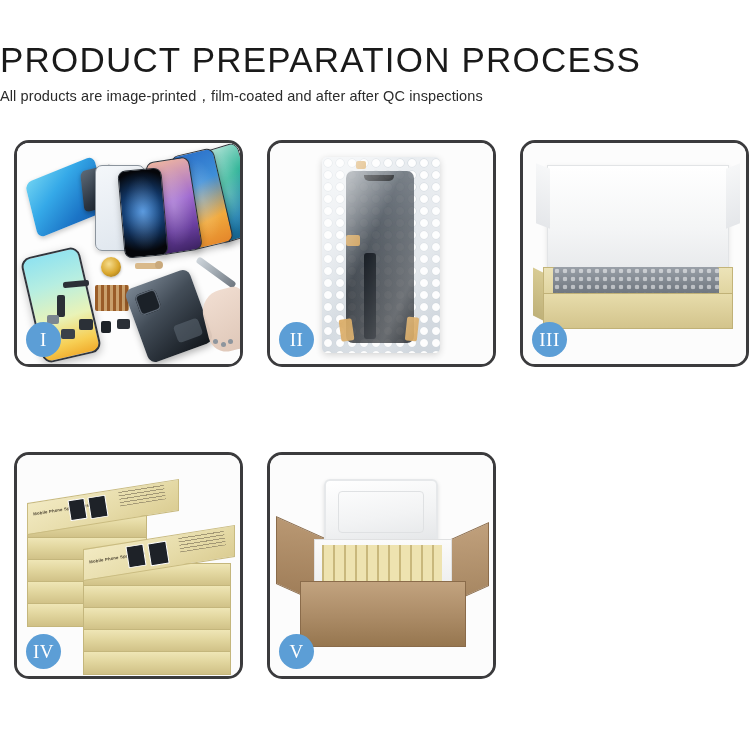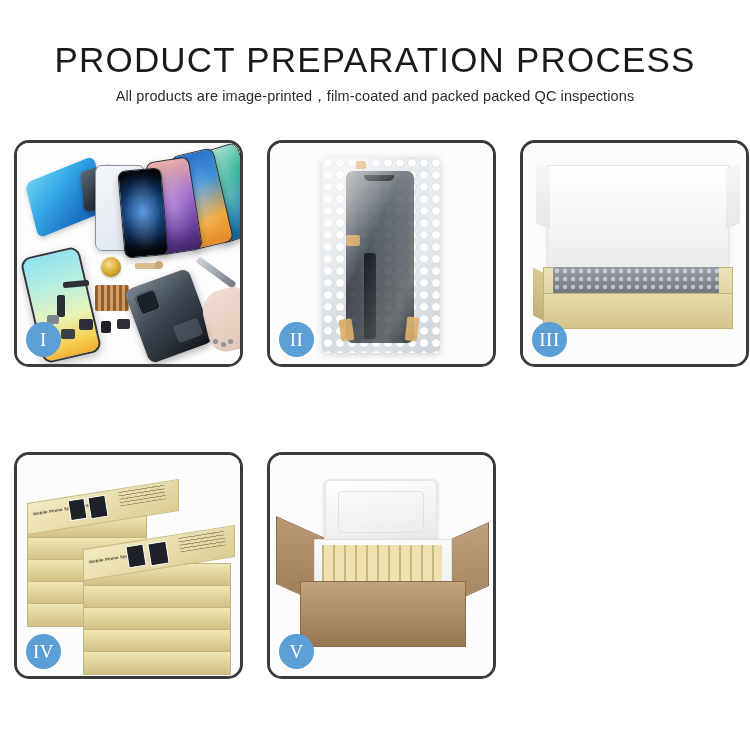--- a/index.html
+++ b/index.html
@@ -20,21 +20,20 @@
     position: relative;
     background: #ffffff;
   }
 
   
   .header {
     position: absolute;
     top: 40px;
     left: 0;
     width: 750px;
-    text-align: center;
   }
   .title {
     font-size: 35px;
     letter-spacing: 1.2px;
     color: #1a1a1a;
     font-weight: 400;
     line-height: 40px;
     white-space: nowrap;
   }
   .subtitle {
@@ -350,21 +349,21 @@
   .v6t1 { left:40px; top:90px; width:18px; height:20px; transform: skewY(14deg); }
   .v6t2 { left:42px; top:146px; width:16px; height:18px; transform: skewY(14deg); }
 </style>
 </head>
 <body>
 
 <div class="page">
 
   <div class="header">
     <div class="title">PRODUCT PREPARATION PROCESS</div>
-    <div class="subtitle">All products are image-printed，film-coated and packed packed QC inspections</div>
+    <div class="subtitle">All products are image-printed，film-coated and after after QC inspections</div>
   </div>
 
   <div class="grid">
 
     <div class="panel c0 r0">
       <div class="stage">
         <div class="p1bg"></div>
         <div class="adh"></div>
         <div class="glass"></div>
         <div class="ph ph-d">

